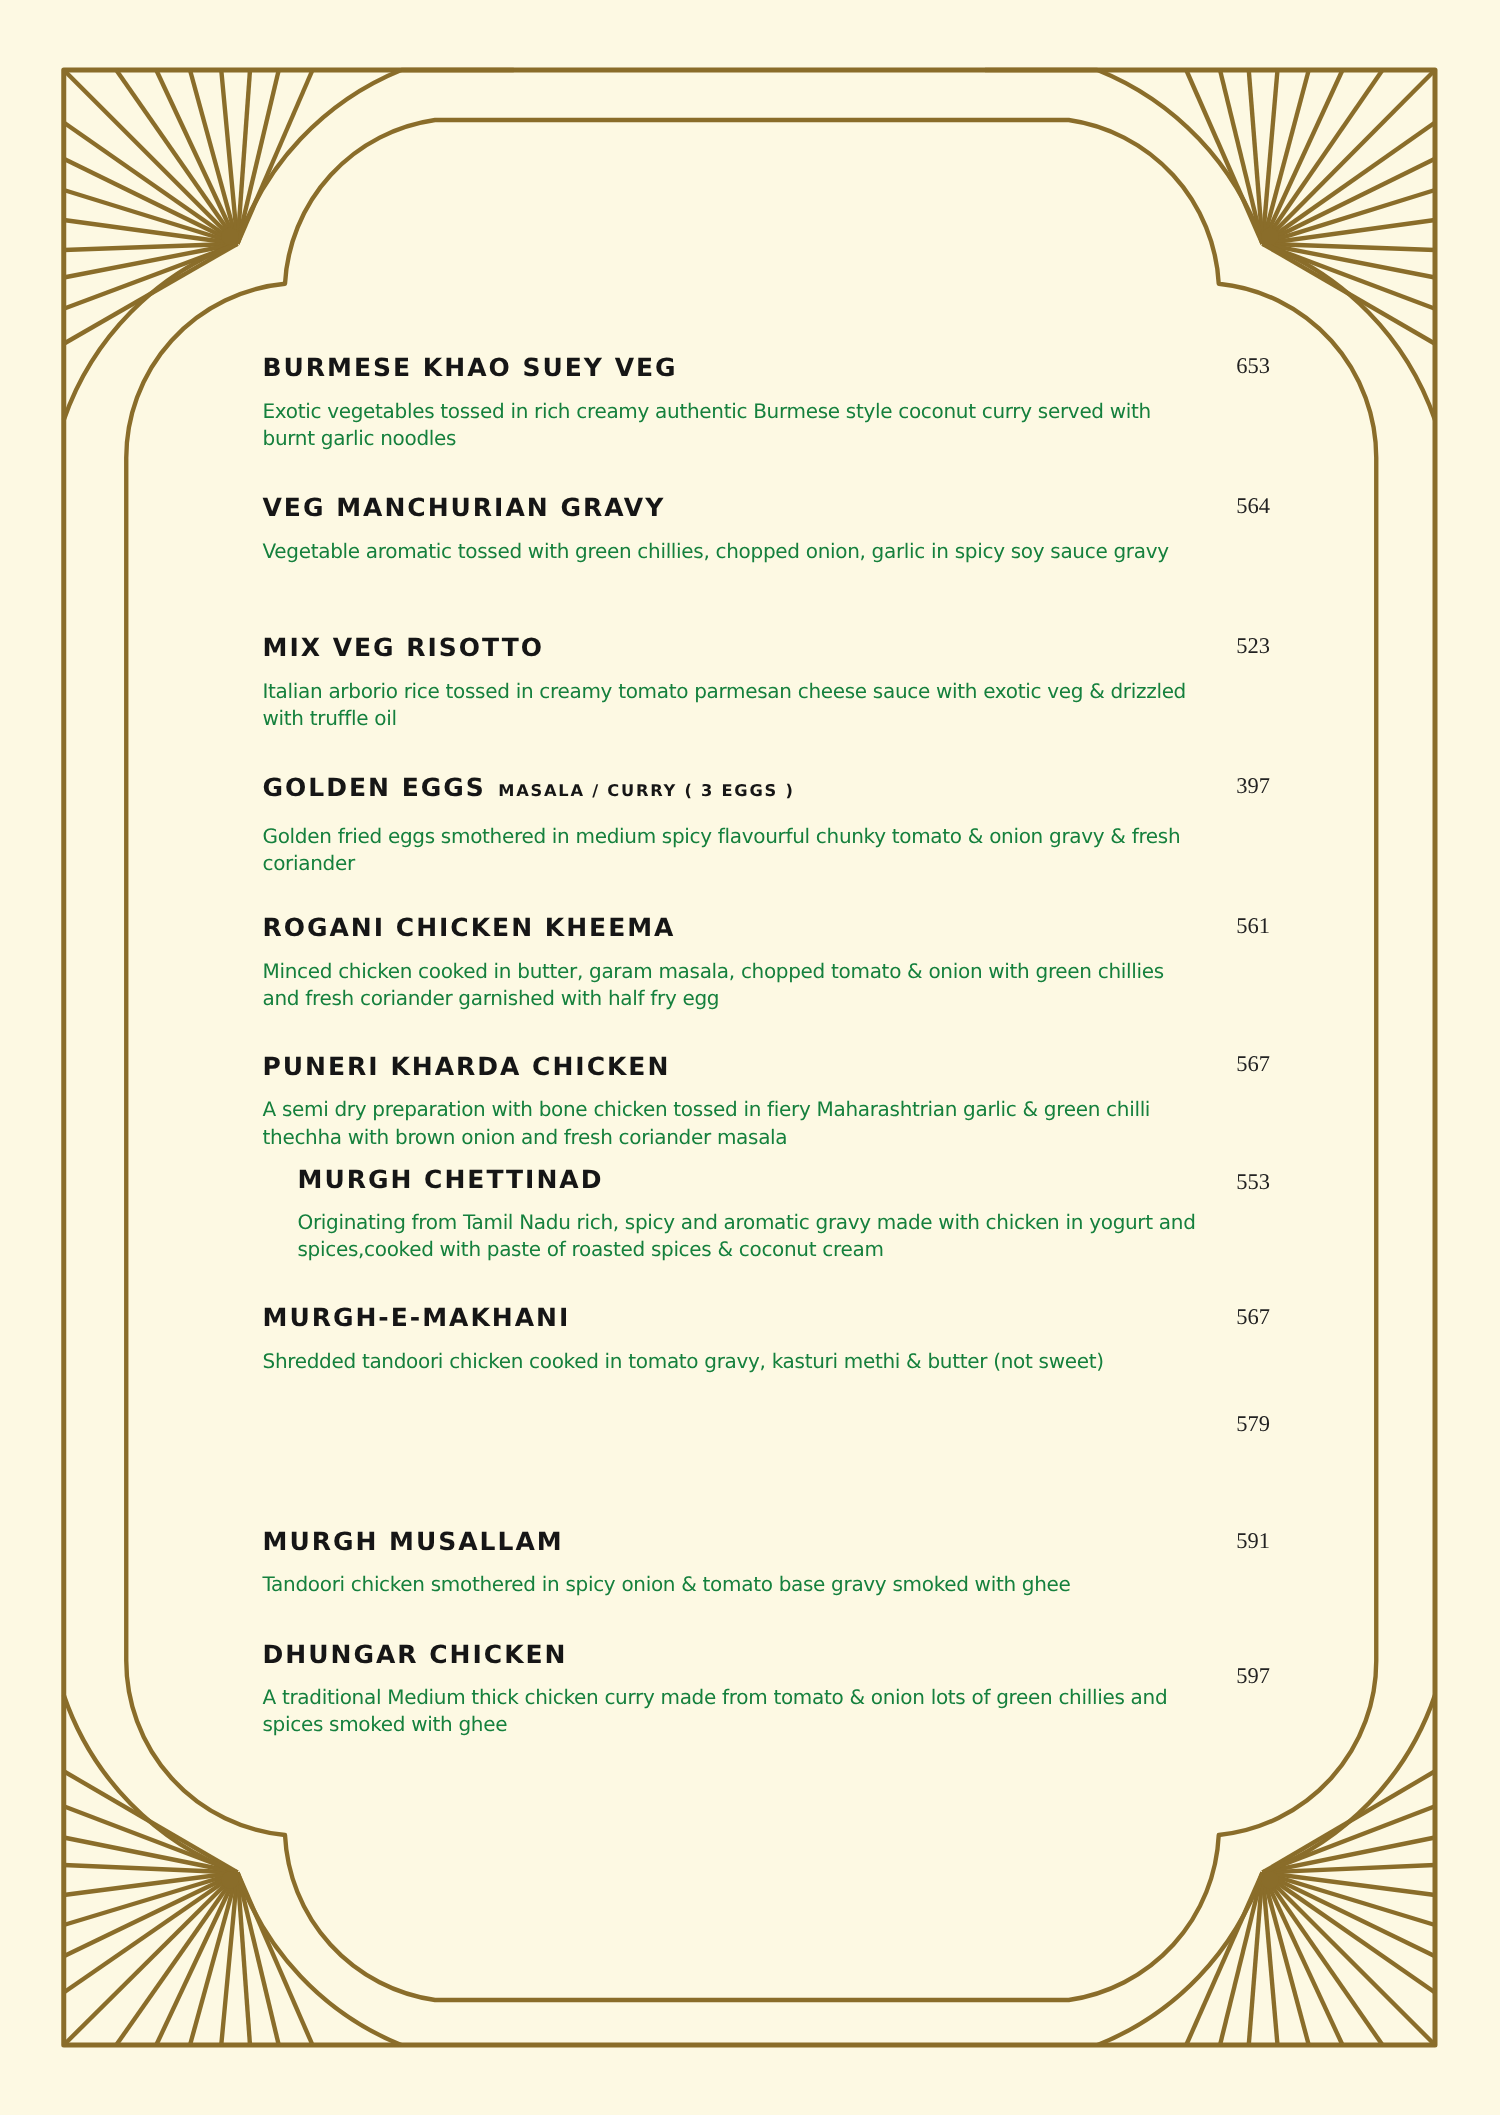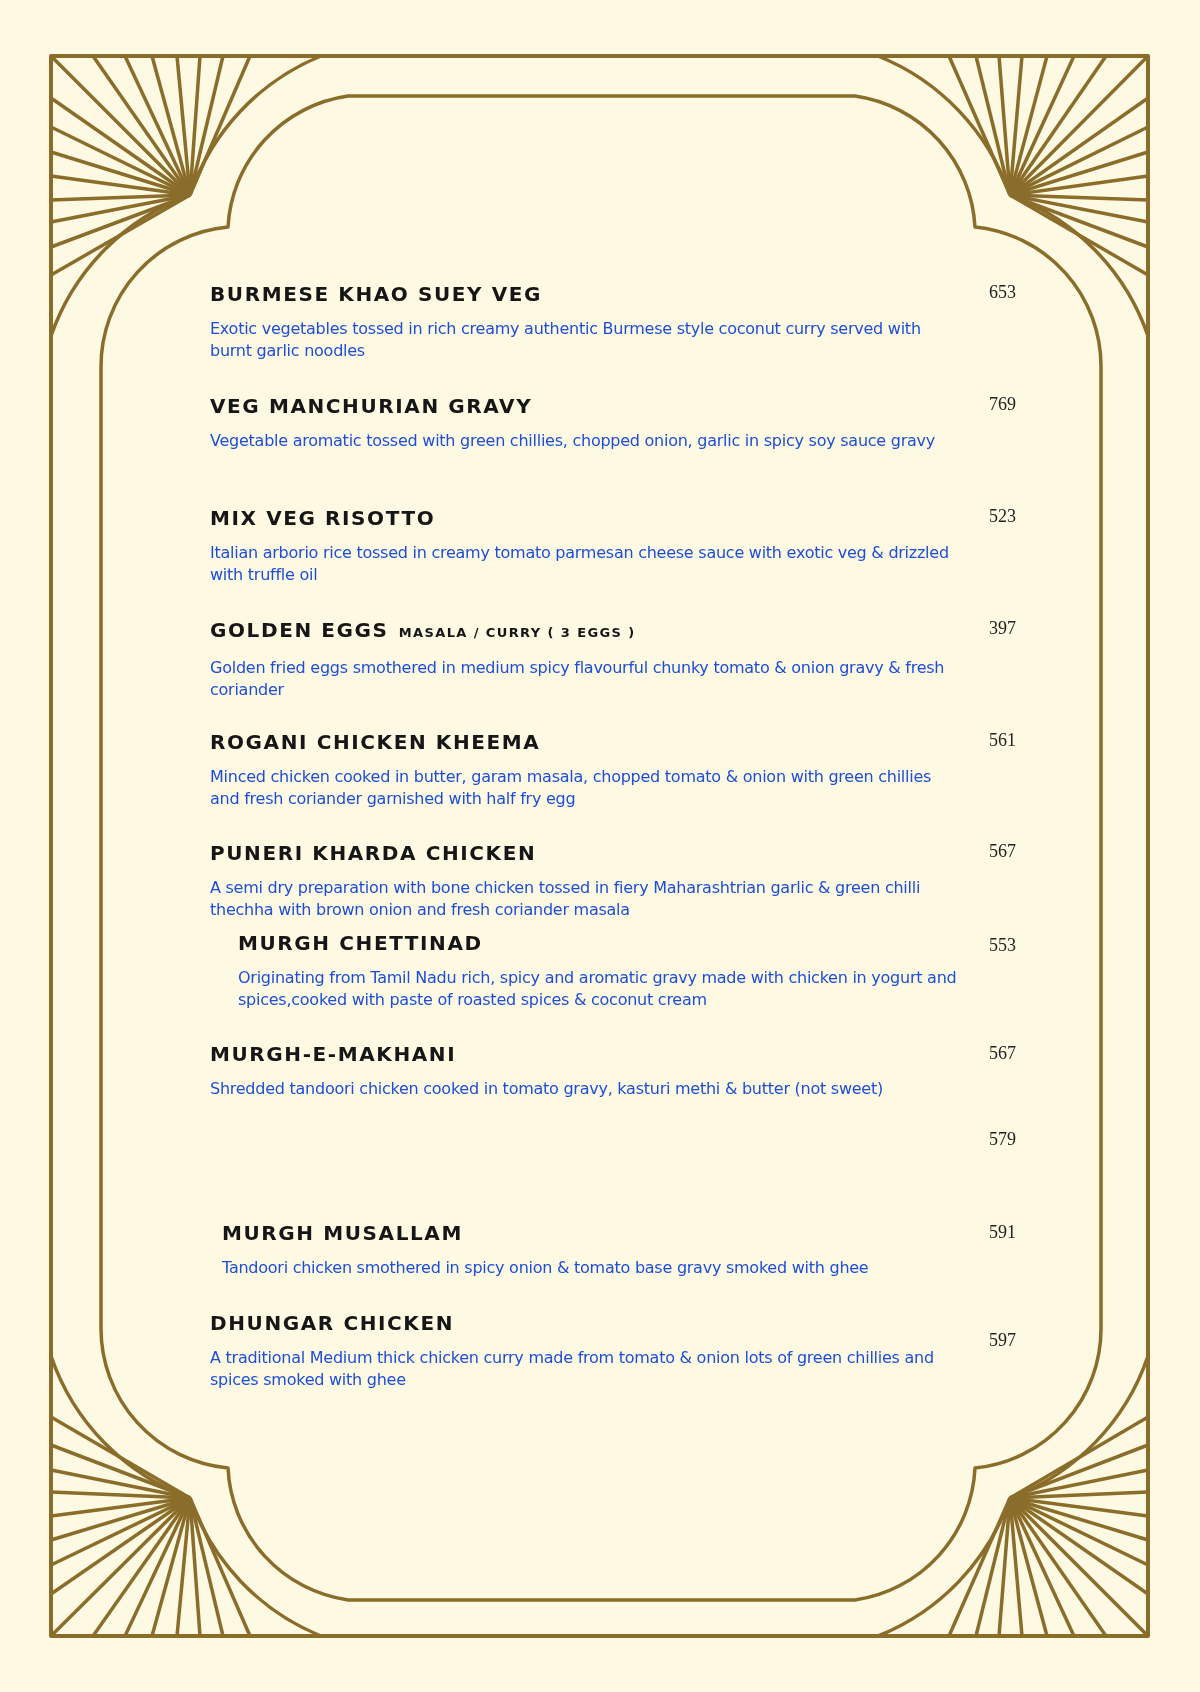--- a/index.html
+++ b/index.html
@@ -25,21 +25,21 @@
   }
   .item-sub {
     font-size: 13px;
     letter-spacing: 1.4px;
     margin-left: 10px;
   }
   .item-desc {
     font-family: "DejaVu Sans", sans-serif;
     font-size: 16px;
     line-height: 22px;
-    color: #1d4ed8;
+    color: #15803d;
     margin-top: 12px;
     width: 745px;
     letter-spacing: -0.25px;
   }
   .item-price {
     position: absolute;
     left: 976px;
     font-family: "Liberation Serif", serif;
     font-size: 18px;
     color: #222;
@@ -139,21 +139,21 @@
   <div class="item" style="top: 282px;">
     <div class="item-name"><span>BURMESE KHAO SUEY VEG</span></div>
     <div class="item-desc">Exotic vegetables tossed in rich creamy authentic Burmese style coconut curry served with burnt garlic noodles</div>
   </div>
   <div class="item-price" style="top: 282px;">653</div>
 
   <div class="item" style="top: 394px;">
     <div class="item-name"><span>VEG MANCHURIAN GRAVY</span></div>
     <div class="item-desc">Vegetable aromatic tossed with green chillies, chopped onion, garlic in spicy soy sauce gravy</div>
   </div>
-  <div class="item-price" style="top: 394px;">769</div>
+  <div class="item-price" style="top: 394px;">564</div>
 
   <div class="item" style="top: 506px;">
     <div class="item-name"><span>MIX VEG RISOTTO</span></div>
     <div class="item-desc">Italian arborio rice tossed in creamy tomato parmesan cheese sauce with exotic veg &amp; drizzled with truffle oil</div>
   </div>
   <div class="item-price" style="top: 506px;">523</div>
 
   <div class="item" style="top: 618px;">
     <div class="item-name"><span>GOLDEN EGGS</span><span class="item-sub">MASALA / CURRY ( 3 EGGS )</span></div>
     <div class="item-desc">Golden fried eggs smothered in medium spicy flavourful chunky tomato &amp; onion gravy &amp; fresh coriander</div>
@@ -179,21 +179,21 @@
   <div class="item-price" style="top: 935px;">553</div>
 
   <div class="item" style="top: 1042px;">
     <div class="item-name"><span>MURGH-E-MAKHANI</span></div>
     <div class="item-desc">Shredded tandoori chicken cooked in tomato gravy, kasturi methi &amp; butter (not sweet)</div>
   </div>
   <div class="item-price" style="top: 1043px;">567</div>
 
   <div class="item-price" style="top: 1129px;">579</div>
 
-  <div class="item" style="top: 1221px; margin-left: 12px;">
+  <div class="item" style="top: 1221px;">
     <div class="item-name"><span>MURGH MUSALLAM</span></div>
     <div class="item-desc">Tandoori chicken smothered in spicy onion &amp; tomato base gravy smoked with ghee</div>
   </div>
   <div class="item-price" style="top: 1222px;">591</div>
 
   <div class="item" style="top: 1311px;">
     <div class="item-name"><span>DHUNGAR CHICKEN</span></div>
     <div class="item-desc">A traditional Medium thick chicken curry made from tomato &amp; onion lots of green chillies and spices smoked with ghee</div>
   </div>
   <div class="item-price" style="top: 1330px;">597</div>

